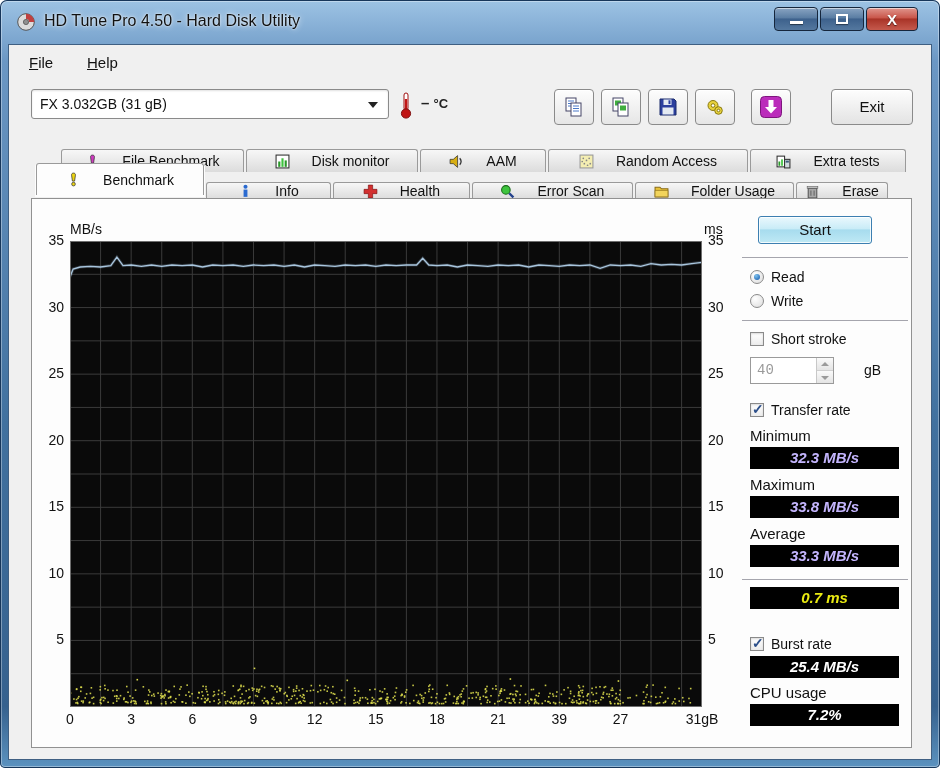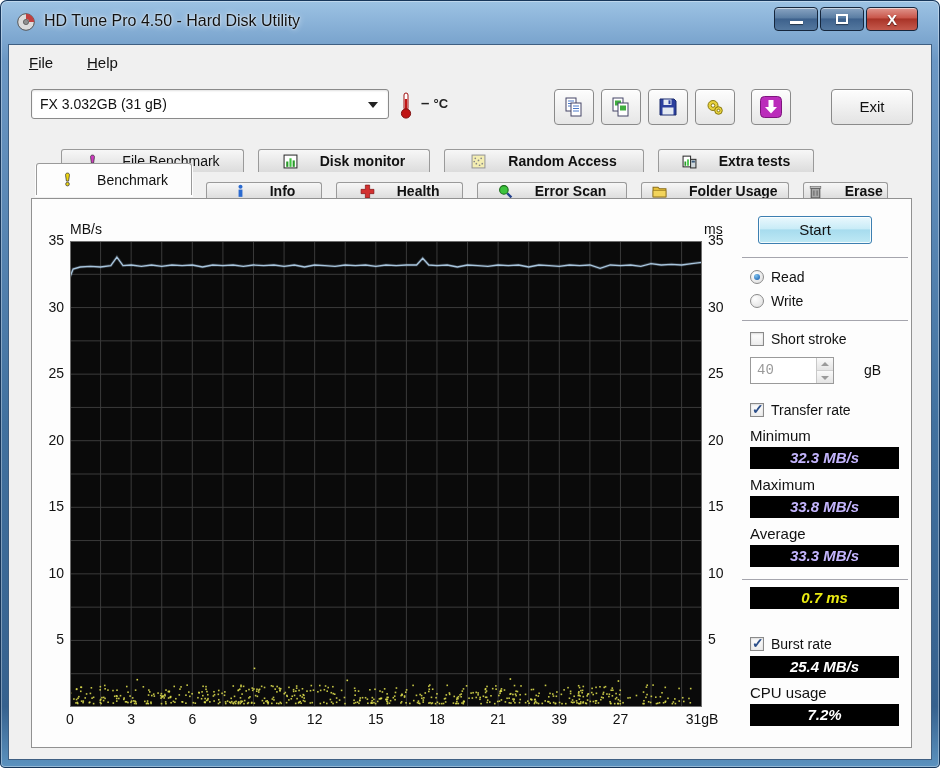--- a/index.html
+++ b/index.html
@@ -50,21 +50,21 @@
     background:linear-gradient(180deg,#fdfdfd,#e3e3e3); box-shadow:inset 0 1px 0 #fff;
     font-size:15px; color:#111; text-align:center; line-height:34px; cursor:default; }
 
   
   .tabs-row { position:absolute; display:flex; }
   #tabs1 { left:52px; top:104px; width:845px; height:23px; }
   #tabs2 { left:27px; top:127px; width:852px; height:27px;align-items:flex-end; }
   .tab { display:flex; align-items:center; justify-content:center; gap:22px;
     border:1px solid #9a9a9a; border-bottom:none; border-radius:3px 3px 0 0;
     background:linear-gradient(180deg,#f7f7f7,#dcdcdc); font-size:14px; color:#111; cursor:default; }
-  .tab + .tab { margin-left:14px;font-weight:bold; }
+  .tab + .tab { margin-left:2px; }
   .tab.active { position:relative; top:-4px; height:32px; background:#fdfdfd; z-index:3; box-shadow:0 1px 0 1px #fdfdfd; }
   .tab-icon { width:15px; height:15px; flex:0 0 auto; }
 
   
   .panel { position:absolute; left:22px; top:153px; width:881px; height:550px; background:#fdfdfd; border:1px solid #919191; z-index:1; }
 
   
   .chart-area { position:absolute; left:0; top:0; width:706px; height:545px; }
   #plot { position:absolute; left:38px; top:42px; width:632px; height:466px; }
   .axis-unit { position:absolute; font-size:14px; color:#111; }
@@ -205,20 +205,27 @@
         <span>File Benchmark</span>
       </div>
       <div class="tab" style="width:172px">
         <svg class="tab-icon" viewBox="0 0 14 14">
           <rect x="1" y="1" width="12" height="12" fill="#fff" stroke="#333"></rect>
           <rect x="3" y="7" width="2" height="5" fill="#2a9a2a"></rect>
             <rect x="6" y="4" width="2" height="8" fill="#3ec43e"></rect>
             <rect x="9" y="6" width="2" height="6" fill="#2a9a2a"></rect>
         </svg>
         <span>Disk monitor</span>
+      </div>
+      <div class="tab" style="width:126px">
+        <svg class="tab-icon" viewBox="0 0 14 14">
+          <path d="M1 5 H4 L8 1.5 V12.5 L4 9 H1 Z" fill="#d8ae12" stroke="#333" stroke-width="0.7"></path>
+          <path d="M10 4 Q12.6 7 10 10" fill="none" stroke="#333" stroke-width="1.2"></path>
+        </svg>
+        <span>AAM</span>
       </div>
       <div class="tab" style="width:200px">
         <svg class="tab-icon" viewBox="0 0 14 14">
           <rect x="1" y="1" width="12" height="12" fill="#f4eeb2" stroke="#999"></rect>
           <g fill="#888">
               <circle cx="4" cy="4" r="0.8"></circle>
               <circle cx="7" cy="6" r="0.8"></circle>
               <circle cx="5" cy="9" r="0.8"></circle>
               <circle cx="9.5" cy="4" r="0.8"></circle>
               <circle cx="10.5" cy="9" r="0.8"></circle>

